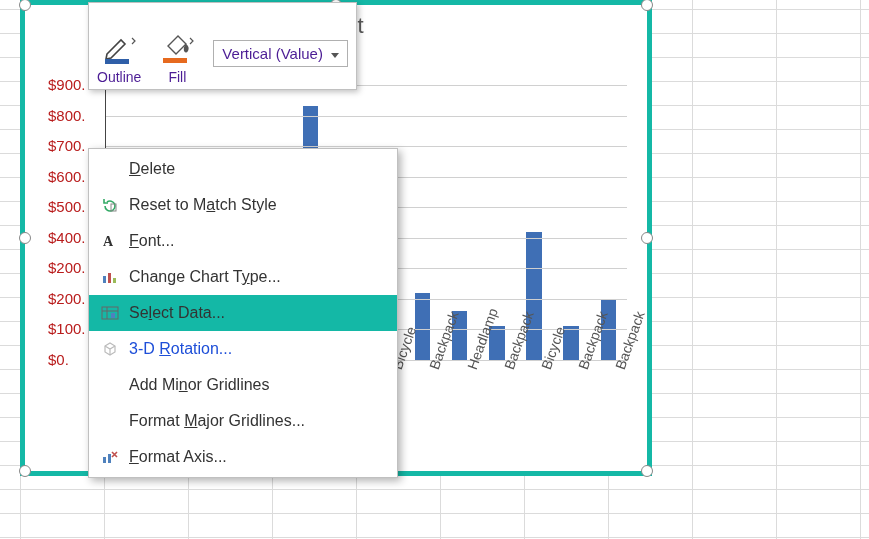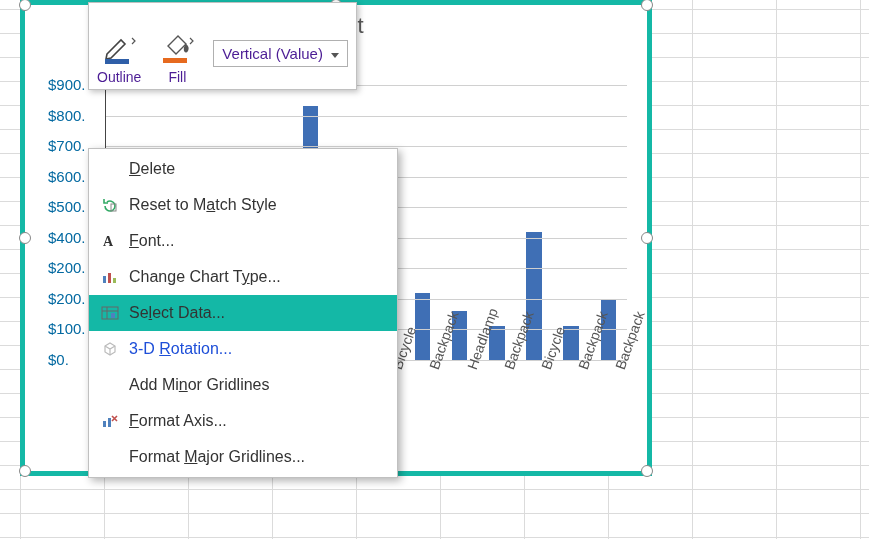--- a/index.html
+++ b/index.html
@@ -77,21 +77,21 @@
     border-top: 1px solid #d0d0d0;
   }
   .y-tick {
     position: absolute;
     right: 100%;
     width: 58px;
     padding-right: 4px;
     text-align: left;
     margin-top: -9px;
     font-size: 15px;
-    color: #0369a1;
+    color: #b91c1c;
     white-space: nowrap;
   }
   .bars {
     position: absolute;
     left: 0; right: 0; bottom: 0; top: 0;
   }
   .bar {
     position: absolute;
     bottom: 0;
     background: #3f6fb5;
@@ -335,26 +335,26 @@
           <path d="M4 6 L9 9 L14 6 M9 9 L9 15" fill="none" stroke="#bbb" stroke-width="1.2"></path>
         </svg>
       </span>
       <span class="mi-label">3-D <u>R</u>otation...</span>
     </div>
     <div class="mi">
       <span class="mi-icon"></span>
       <span class="mi-label">Add Mi<u>n</u>or Gridlines</span>
     </div>
     <div class="mi">
+      <span class="mi-icon"></span>
+      <span class="mi-label">Format <u>M</u>ajor Gridlines...</span>
+    </div>
+    <div class="mi">
       <span class="mi-icon">
         <svg width="18" height="18" viewBox="0 0 18 18">
           <rect x="2" y="9" width="3" height="6" fill="#4f81bd"></rect>
           <rect x="7" y="6" width="3" height="9" fill="#4f81bd"></rect>
           <path d="M11 4 l5 5 M16 4 l-5 5" stroke="#c0504d" stroke-width="1.6"></path>
         </svg>
       </span>
       <span class="mi-label"><u>F</u>ormat Axis...</span>
     </div>
-    <div class="mi">
-      <span class="mi-icon"></span>
-      <span class="mi-label">Format <u>M</u>ajor Gridlines...</span>
-    </div>
   </div>
 
 </body></html>

